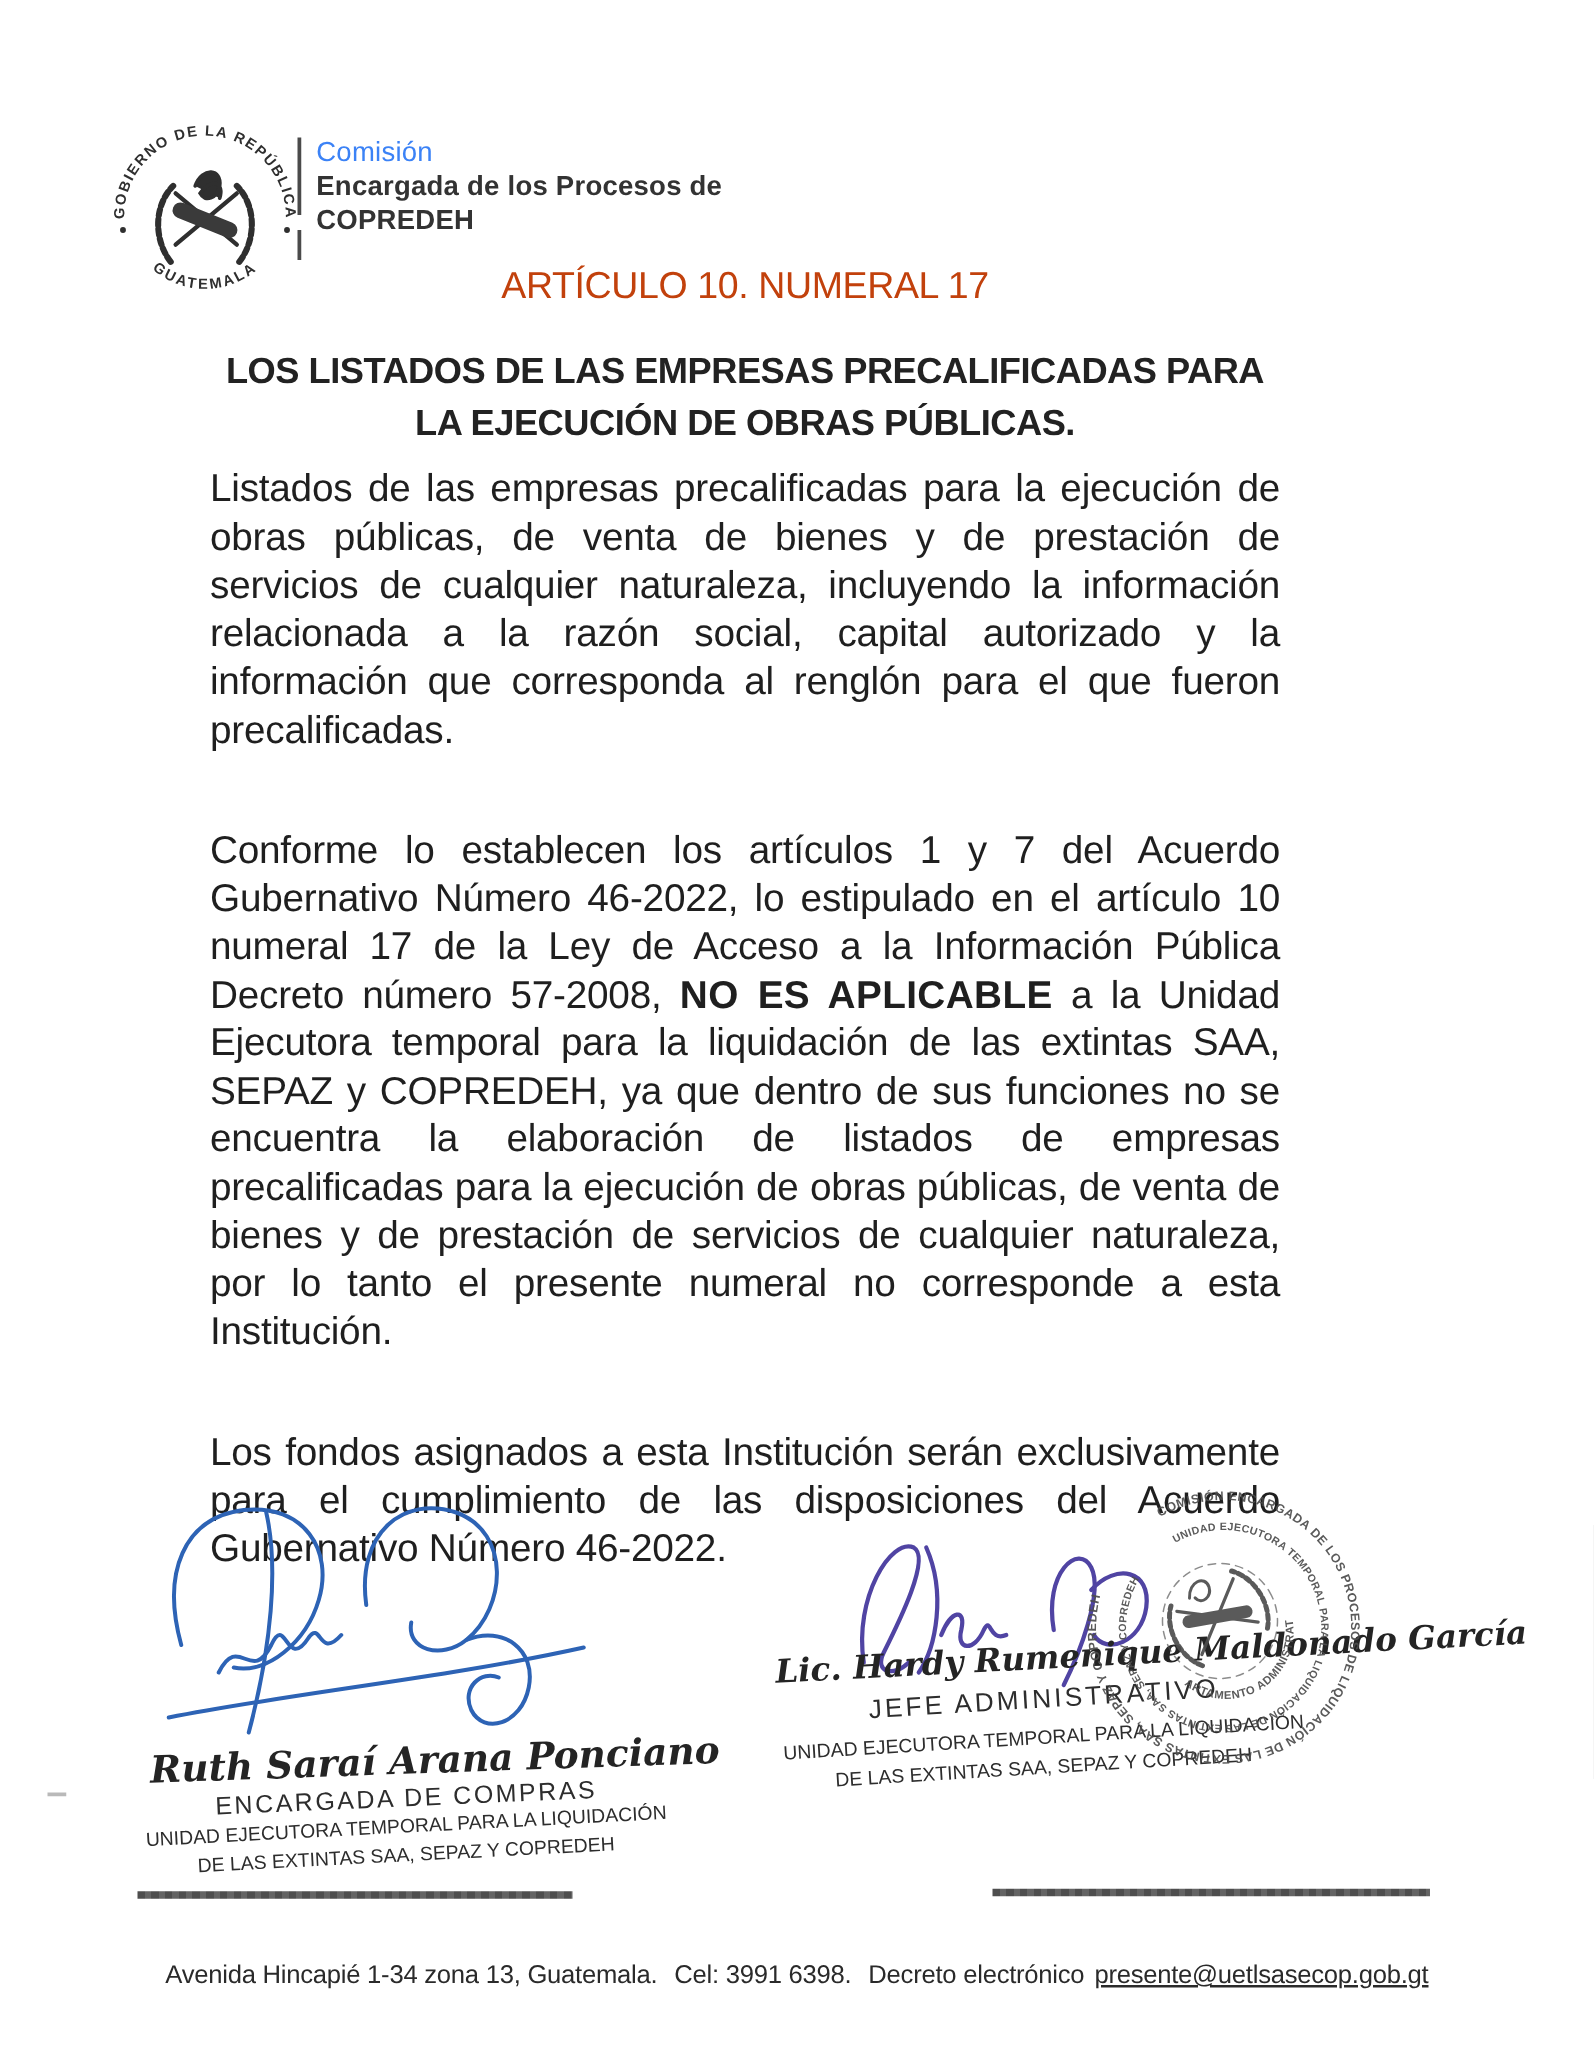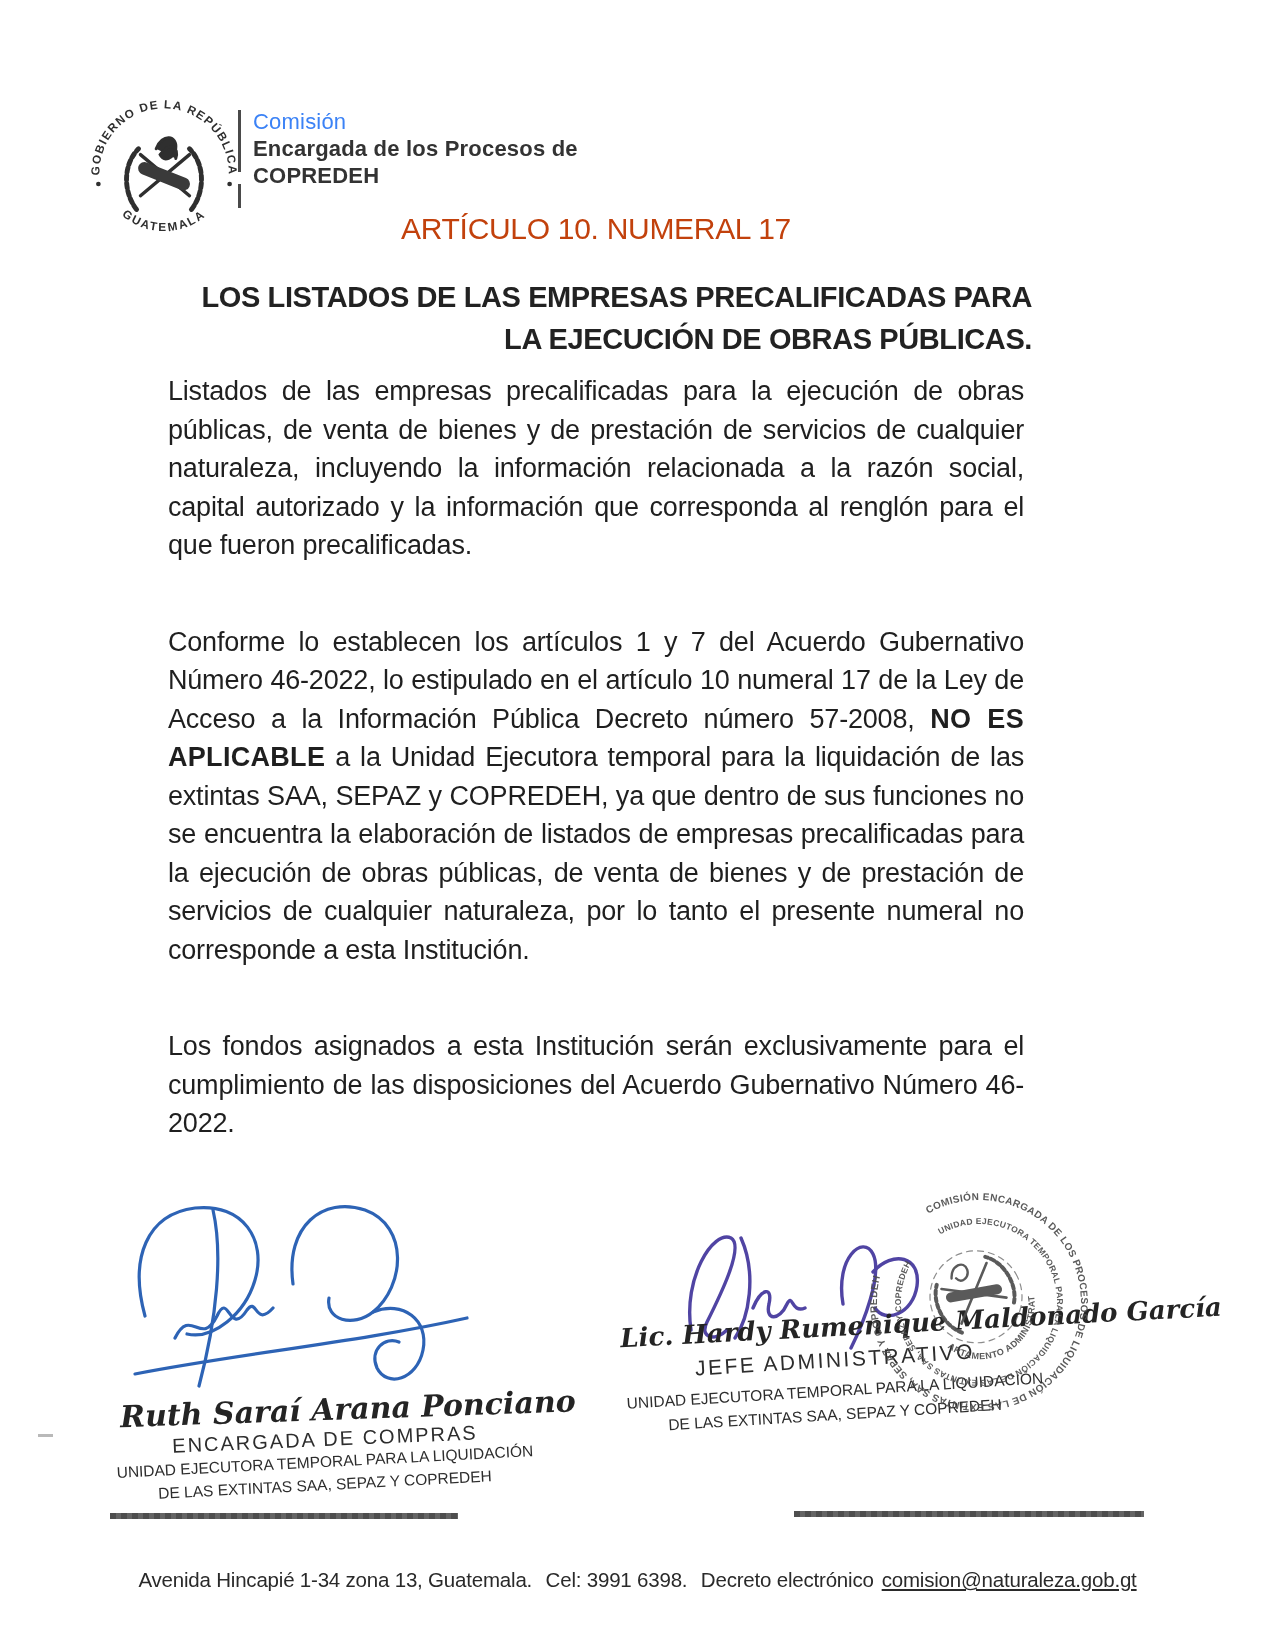--- a/index.html
+++ b/index.html
@@ -12,26 +12,26 @@
   .logo{position:absolute;left:85px;top:90px;width:158px;height:142px;}
   .hdr-divider{position:absolute;left:238px;background:#4a4a4a;width:3px;}
   .hdr-divider.seg1{top:110px;height:62px;}
   .hdr-divider.seg2{top:184px;height:24px;}
   .org-block{position:absolute;left:253px;top:108px;line-height:27px;font-size:22px;letter-spacing:.2px;}
   .org-light{color:#3b82f6;font-weight:400;}
   .org-bold{color:#333333;font-weight:700;}
   
   .doc-title{position:absolute;left:168px;top:212px;width:856px;text-align:center;
     font-size:30px;font-weight:400;color:#c2410c;letter-spacing:-.3px;}
-  .doc-subtitle{position:absolute;left:160px;top:276px;width:872px;text-align:right;
+  .doc-subtitle{position:absolute;left:160px;top:276px;width:872px;text-align:center;
     font-size:29px;font-weight:700;color:#222;line-height:42px;letter-spacing:-.4px;}
   
   .body-col{position:absolute;left:168px;top:372px;width:856px;}
   .body-col p{
-    margin:0 0 58px 0;font-size:27px;line-height:38.5px;color:#1f1f1f;
+    margin:0 0 58px 0;font-size:31px;line-height:38.5px;color:#1f1f1f;
     text-align:justify;letter-spacing:-.2px;
   }
   .body-col p strong{font-weight:700;letter-spacing:.3px;}
   
   .sig-autograph{position:absolute;pointer-events:none;}
   .script-name{
     font-family:"DejaVu Serif",serif;font-style:italic;font-weight:700;color:#242424;
     position:absolute;text-align:center;white-space:nowrap;
   }
   .sig-line{position:absolute;text-align:center;color:#2d2d2d;white-space:nowrap;}
@@ -160,16 +160,16 @@
     </g>
   </svg>
 
   <div class="sep-bar sep-left"></div>
   <div class="sep-bar sep-right"></div>
   <div class="scan-dash"></div>
 
   <div class="footer">
     <span>Avenida Hincapié 1-34 zona 13, Guatemala.</span>
     <span>Cel: 3991 6398.</span>
-    <span>Decreto electrónico</span><span class="email">comision@naturaleza.gob.gt</span>
+    <span>Decreto electrónico</span><span class="email">presente@uetlsasecop.gob.gt</span>
   </div>
 
 </div>
 
 </body></html>

